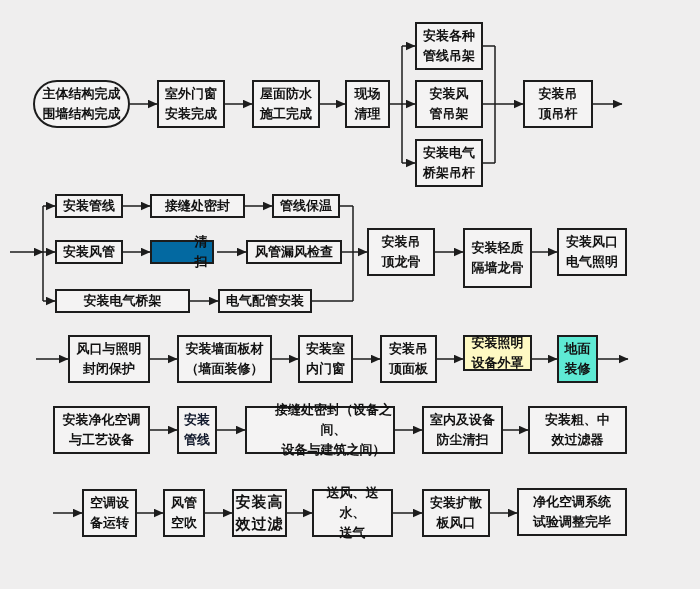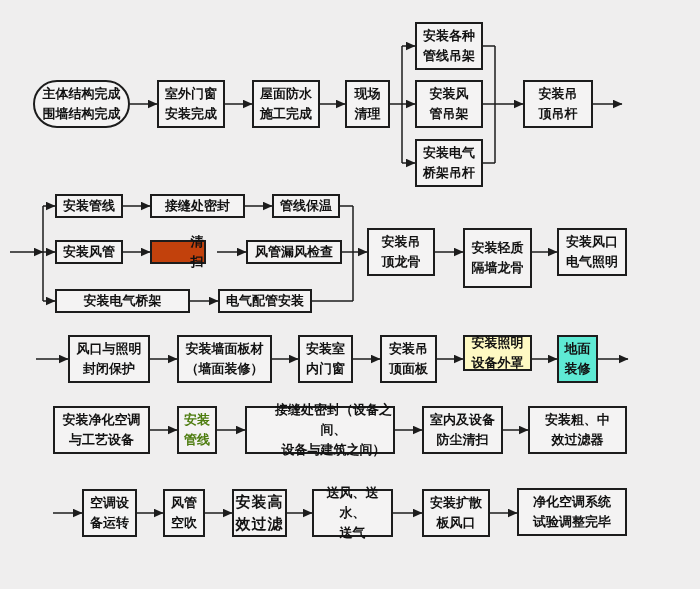--- a/index.html
+++ b/index.html
@@ -103,21 +103,21 @@
     <div class="node" style="left: 415px; top: 80px; width: 68px; height: 48px; background: rgb(244, 243, 243); border-color: rgb(28, 28, 28); color: rgb(17, 17, 17);">安装风
 管吊架</div>
     <div class="node" style="left: 415px; top: 139px; width: 68px; height: 48px; background: rgb(244, 243, 243); border-color: rgb(28, 28, 28); color: rgb(17, 17, 17);">安装电气
 桥架吊杆</div>
     <div class="node" style="left: 523px; top: 80px; width: 70px; height: 48px; background: rgb(244, 243, 243); border-color: rgb(28, 28, 28); color: rgb(17, 17, 17);">安装吊
 顶吊杆</div>
     <div class="node" style="left: 55px; top: 194px; width: 68px; height: 24px; background: rgb(244, 243, 243); border-color: rgb(28, 28, 28); color: rgb(17, 17, 17);">安装管线</div>
     <div class="node" style="left: 150px; top: 194px; width: 95px; height: 24px; background: rgb(244, 243, 243); border-color: rgb(28, 28, 28); color: rgb(17, 17, 17);">接缝处密封</div>
     <div class="node" style="left: 272px; top: 194px; width: 68px; height: 24px; background: rgb(244, 243, 243); border-color: rgb(28, 28, 28); color: rgb(17, 17, 17);">管线保温</div>
     <div class="node" style="left: 55px; top: 240px; width: 68px; height: 24px; background: rgb(244, 243, 243); border-color: rgb(28, 28, 28); color: rgb(17, 17, 17);">安装风管</div>
-    <div class="node" style="left: 150px; top: 240px; width: 56px; height: 24px; background: #c2410c; border-color: rgb(28, 28, 28); color: rgb(17, 17, 17); padding-left: 38px;">清　扫</div>
+    <div class="node" style="left: 150px; top: 240px; width: 64px; height: 24px; background: #0369a1; border-color: rgb(28, 28, 28); color: rgb(17, 17, 17); padding-left: 38px;">清　扫</div>
     <div class="node" style="left: 246px; top: 240px; width: 96px; height: 24px; background: rgb(244, 243, 243); border-color: rgb(28, 28, 28); color: rgb(17, 17, 17);">风管漏风检查</div>
     <div class="node" style="left: 55px; top: 289px; width: 135px; height: 24px; background: rgb(244, 243, 243); border-color: rgb(28, 28, 28); color: rgb(17, 17, 17);">安装电气桥架</div>
     <div class="node" style="left: 218px; top: 289px; width: 94px; height: 24px; background: rgb(244, 243, 243); border-color: rgb(28, 28, 28); color: rgb(17, 17, 17);">电气配管安装</div>
     <div class="node" style="left: 367px; top: 228px; width: 68px; height: 48px; background: rgb(244, 243, 243); border-color: rgb(28, 28, 28); color: rgb(17, 17, 17);">安装吊
 顶龙骨</div>
     <div class="node" style="left: 463px; top: 228px; width: 69px; height: 60px; background: rgb(244, 243, 243); border-color: rgb(28, 28, 28); color: rgb(17, 17, 17);">安装轻质
 隔墙龙骨</div>
     <div class="node" style="left: 557px; top: 228px; width: 70px; height: 48px; background: rgb(244, 243, 243); border-color: rgb(28, 28, 28); color: rgb(17, 17, 17);">安装风口
 电气照明</div>
     <div class="node" style="left: 68px; top: 335px; width: 82px; height: 48px; background: rgb(244, 243, 243); border-color: rgb(28, 28, 28); color: rgb(17, 17, 17);">风口与照明
@@ -127,21 +127,21 @@
     <div class="node" style="left: 298px; top: 335px; width: 55px; height: 48px; background: rgb(244, 243, 243); border-color: rgb(28, 28, 28); color: rgb(17, 17, 17);">安装室
 内门窗</div>
     <div class="node" style="left: 380px; top: 335px; width: 57px; height: 48px; background: rgb(244, 243, 243); border-color: rgb(28, 28, 28); color: rgb(17, 17, 17);">安装吊
 顶面板</div>
     <div class="node" style="left: 463px; top: 335px; width: 69px; height: 36px; background: #fef9c3; border-color: rgb(28, 28, 28); color: rgb(17, 17, 17);">安装照明
 设备外罩</div>
     <div class="node" style="left: 557px; top: 335px; width: 41px; height: 48px; background: #5eead4; border-color: rgb(28, 28, 28); color: rgb(17, 17, 17);">地面
 装修</div>
     <div class="node" style="left: 53px; top: 406px; width: 97px; height: 48px; background: rgb(244, 243, 243); border-color: rgb(28, 28, 28); color: rgb(17, 17, 17);">安装净化空调
 与工艺设备</div>
-    <div class="node" style="left: 177px; top: 406px; width: 40px; height: 48px; background: rgb(244, 243, 243); border-color: rgb(28, 28, 28); color: #4d7c0f;">安装
+    <div class="node" style="left: 177px; top: 406px; width: 40px; height: 48px; background: rgb(244, 243, 243); border-color: rgb(28, 28, 28); color: #0f172a;">安装
 管线</div>
     <div class="node" style="left: 245px; top: 406px; width: 150px; height: 48px; background: rgb(244, 243, 243); border-color: rgb(28, 28, 28); color: rgb(17, 17, 17); padding-left: 27px;">接缝处密封（设备之间、
 设备与建筑之间）</div>
     <div class="node" style="left: 422px; top: 406px; width: 81px; height: 48px; background: rgb(244, 243, 243); border-color: rgb(28, 28, 28); color: rgb(17, 17, 17);">室内及设备
 防尘清扫</div>
     <div class="node" style="left: 82px; top: 489px; width: 55px; height: 48px; background: rgb(244, 243, 243); border-color: rgb(28, 28, 28); color: rgb(17, 17, 17);">空调设
 备运转</div>
     <div class="node" style="left: 528px; top: 406px; width: 99px; height: 48px; background: rgb(244, 243, 243); border-color: rgb(28, 28, 28); color: rgb(17, 17, 17);">安装粗、中
 效过滤器</div>
     <div class="node" style="left: 163px; top: 489px; width: 42px; height: 48px; background: rgb(244, 243, 243); border-color: rgb(28, 28, 28); color: rgb(17, 17, 17);">风管

